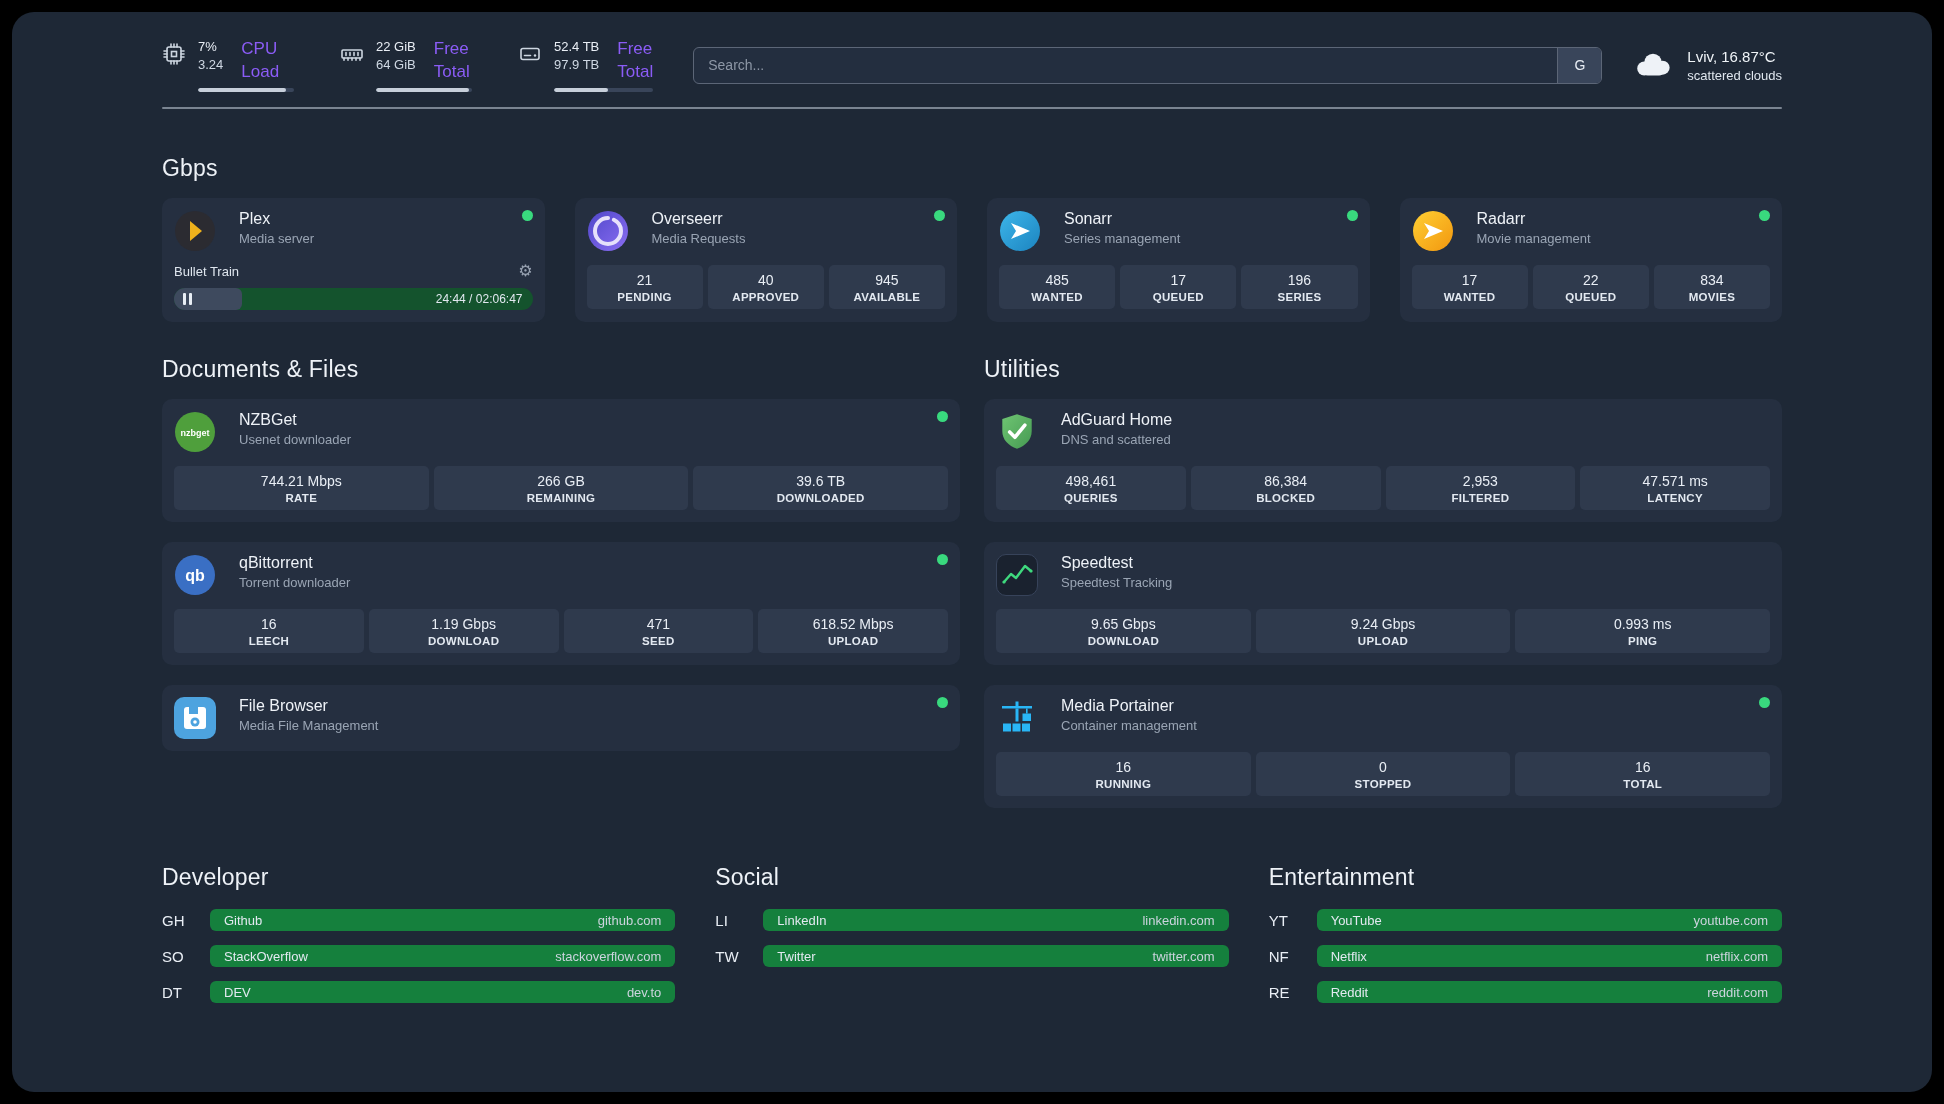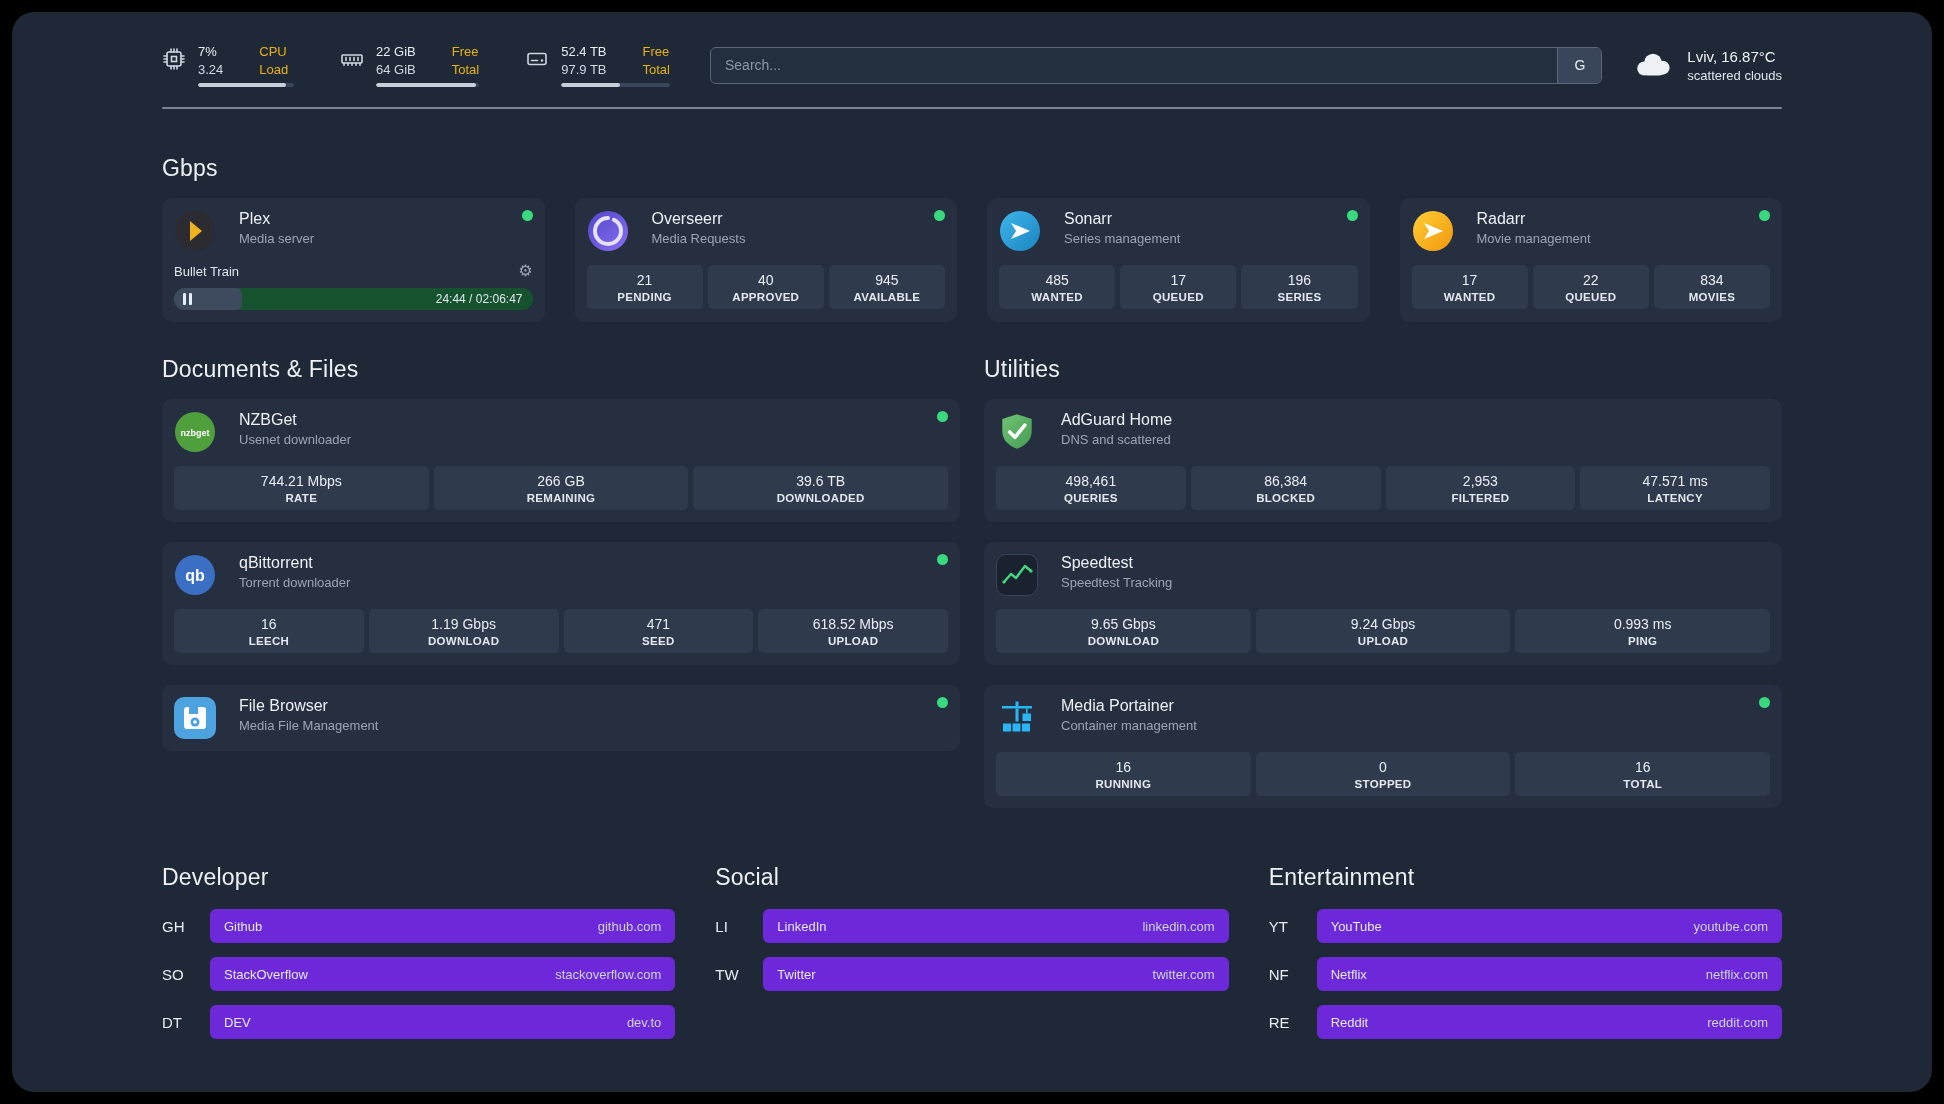--- a/index.html
+++ b/index.html
@@ -22,21 +22,21 @@
   
   .topbar { display:flex; align-items:center; height:54px; }
   .resources { display:flex; gap:46px; align-items:flex-start; }
   .resource { display:flex; gap:12px; align-items:flex-start; }
   .res-icon { color:#cdd6e1; margin-top:3px; flex:none; }
   .res-block { display:flex; flex-direction:column; gap:6px; min-width:96px; }
   .res-row { display:flex; gap:18px; }
   .res-col { display:flex; flex-direction:column; gap:3px; }
   .res-val-top { font-size:13px; color:#e9eef5; }
   .res-val-bottom { font-size:13px; color:#cfd8e3; }
-  .res-lab { font-size:13px; color:#eab308;margin-left:18px; }
+  .res-lab { font-size:17px; color:#8b5cf6; }
   .res-bar { height:4px; border-radius:2px; background:#39455a; overflow:hidden; }
   .res-fill { height:100%; background:#c7cfda; border-radius:2px; }
 
   .search { display:flex; align-items:center; height:37px; flex:1;
     margin:0 30px 0 40px; border:1px solid #5c6677; border-radius:6px;
     background:#232e3f; overflow:hidden; }
   .search input { flex:1; background:transparent; border:none; outline:none;
     color:#dfe6ee; font-size:14px; padding:0 14px; font-family:inherit; }
   .search input::placeholder { color:#8d97a6; }
   .search-btn { width:44px; height:100%; background:#39455a; color:#e9eef5;
@@ -84,21 +84,21 @@
 
   
   .mid-grid { display:grid; grid-template-columns:1fr 1fr; gap:24px; margin-top:34px; }
   .col-cards { display:flex; flex-direction:column; gap:20px; margin-top:16px; }
 
   
   .bookmarks { display:grid; grid-template-columns:repeat(3,1fr); gap:40px; margin-top:56px; }
   .bm-rows { margin-top:18px; display:flex; flex-direction:column; gap:14px; }
   .bm-row { display:flex; align-items:center; cursor:pointer; }
   .bm-abbr { width:48px; font-size:15px; color:#e9eef5; flex:none; }
-  .bm-pill { flex:1; height:34px; background:#6d28d9; border-radius:6px;
+  .bm-pill { flex:1; height:22px; background:#15803d; border-radius:6px;
     display:flex; align-items:center; padding:8px 14px; }
   .bm-name { font-size:13px; color:#e3e9f1; }
   .bm-url { margin-left:auto; font-size:13px; color:#ccd4de; }
 
   svg { display:block; }
 </style>
 </head>
 <body>
 
 <div class="panel">

